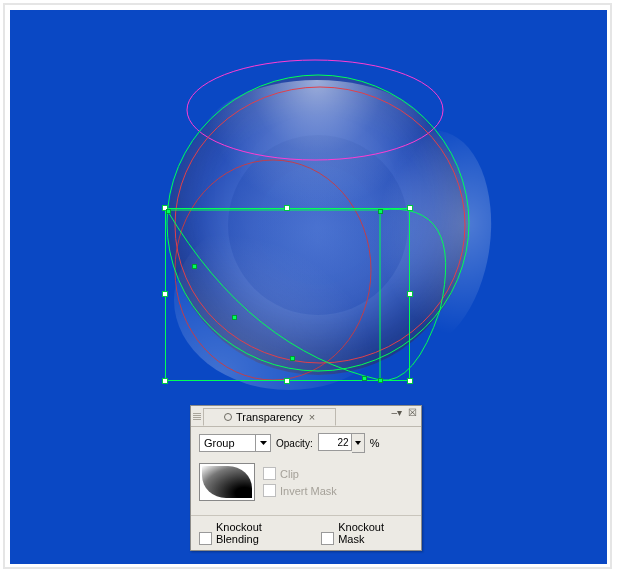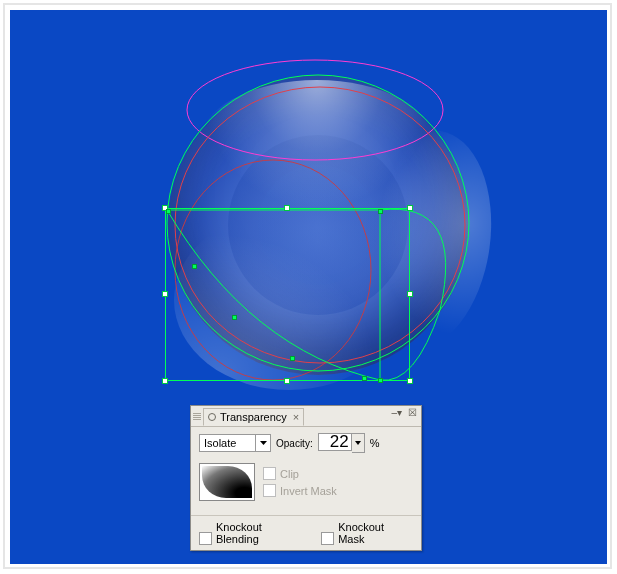--- a/index.html
+++ b/index.html
@@ -23,33 +23,33 @@
 svg.sel{position:absolute;left:0;top:0;width:597px;height:554px;pointer-events:none}
 .bbox{position:absolute;border:1px solid #00ff55;box-sizing:border-box}
 .handle{position:absolute;width:6px;height:6px;background:#fff;border:1px solid #00c840;box-sizing:border-box}
 .anchor{position:absolute;width:5px;height:5px;background:#00ff60;border:1px solid #00a030;box-sizing:border-box}
 
 
 .panel{position:absolute;left:180px;top:395px;width:230px;background:#eceae4;border:1px solid #8d8c88;color:#000;box-shadow:1px 1px 2px rgba(0,0,0,0.3)}
 .panel-tabs{display:flex;align-items:center;height:20px;background:#eceae4;border-bottom:1px solid #bdb9b0;position:relative}
 .panel-tabs .grip{width:8px;display:flex;flex-direction:column;justify-content:center;gap:1px;margin:0 2px}
 .panel-tabs .grip span{display:block;height:1px;background:#a8a49b}
-.tab{display:flex;align-items:center;padding:2px 4px;background:#eceae4;border:1px solid #bdb9b0;border-bottom:1px solid #eceae4;margin-bottom:-1px;font-size:11px}
+.tab{display:flex;align-items:center;padding:2px 20px;background:#eceae4;border:1px solid #bdb9b0;border-bottom:1px solid #eceae4;margin-bottom:-1px;font-size:11px}
 .tab .dot{width:6px;height:6px;border:1px solid #6d6a62;border-radius:50%;margin-right:4px}
 .tab .x{margin-left:6px;color:#6b685f;font-size:11px}
 .panel-ctrls{position:absolute;right:2px;top:1px;display:flex;gap:2px}
 .panel-ctrls span{font-size:10px;color:#5a574e;padding:0 2px;cursor:default}
 .panel-body{padding:6px 8px}
 .row{display:flex;align-items:center;gap:5px;margin-bottom:6px}
 .blend{display:flex;align-items:center;border:1px solid #999;background:#fff;height:18px;width:72px;box-sizing:border-box}
 .blend-label{flex:1;padding:0 4px;font-size:11px}
 .blend-arrow{width:14px;height:16px;border-left:1px solid #999;display:flex;align-items:center;justify-content:center}
 .blend-arrow svg{width:7px;height:4px}
 .opacity-lbl{font-size:10px}
-.op-val{width:28px;height:16px;border:1px solid #999;background:#fff;text-align:right;padding:0 2px;font-size:17px;box-sizing:content-box;display:flex;align-items:center;justify-content:flex-end}
+.op-val{width:28px;height:16px;border:1px solid #999;background:#fff;text-align:right;padding:0 2px;font-size:10px;box-sizing:content-box;display:flex;align-items:center;justify-content:flex-end}
 .op-arrow{width:12px;height:18px;border:1px solid #999;border-left:none;background:#eceae4;display:flex;align-items:center;justify-content:center}
 .op-arrow svg{width:6px;height:4px}
 .pct{font-size:11px}
 .thumbs{display:flex;align-items:center;gap:8px;padding:4px 0 8px 0}
 .thumb{width:56px;height:38px;border:1px solid #888;background:#fff;padding:2px;box-sizing:border-box}
 .thumb-inner{width:100%;height:100%;background:#000;border-radius:0 48% 0 48%/0 70% 0 70%;background:radial-gradient(ellipse at 85% 85%, #000 15%, #777 70%, #fff 100%)}
 .mask-opts{display:flex;flex-direction:column;gap:4px}
 .check{display:flex;align-items:flex-end;gap:4px;font-size:11px}
 .cb{width:11px;height:11px;border:1px solid #999;background:#fff;display:inline-block}
 .cb.disabled{border-color:#bdbdbd}
@@ -117,21 +117,21 @@
           <span class="x">×</span>
         </div>
         <div class="panel-ctrls">
           <span>–▾</span>
           <span>☒</span>
         </div>
       </div>
       <div class="panel-body">
         <div class="row">
           <div class="blend">
-            <span class="blend-label">Isolate</span>
+            <span class="blend-label">Group</span>
             <span class="blend-arrow">
               <svg viewBox="0 0 7 4">
                   <path d="M0 0 L3.5 4 L7 0 Z" fill="#000"></path>
                 </svg>
             </span>
           </div>
           <span class="opacity-lbl">Opacity:</span>
           <div style="display:flex">
             <span class="op-val">22</span>
             <span class="op-arrow">

